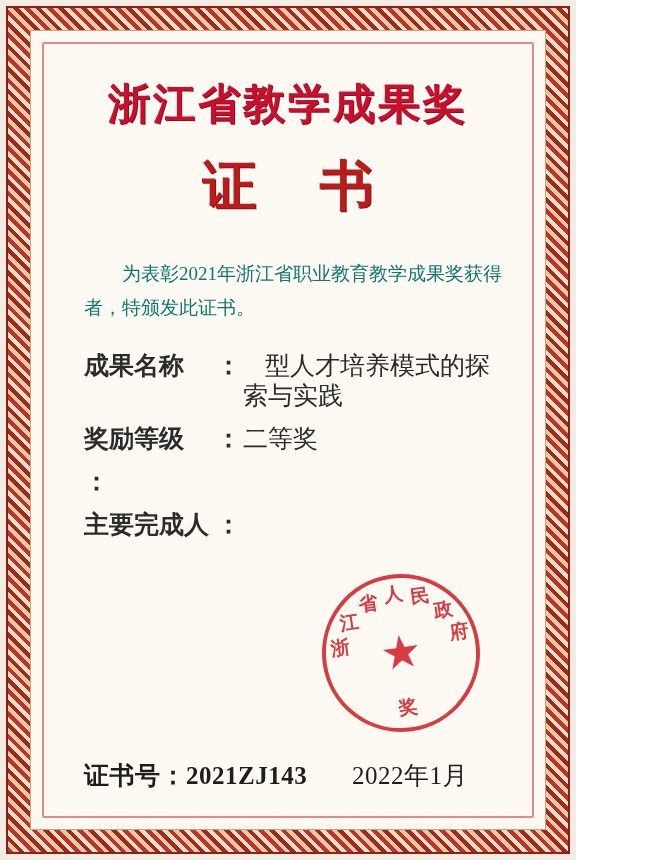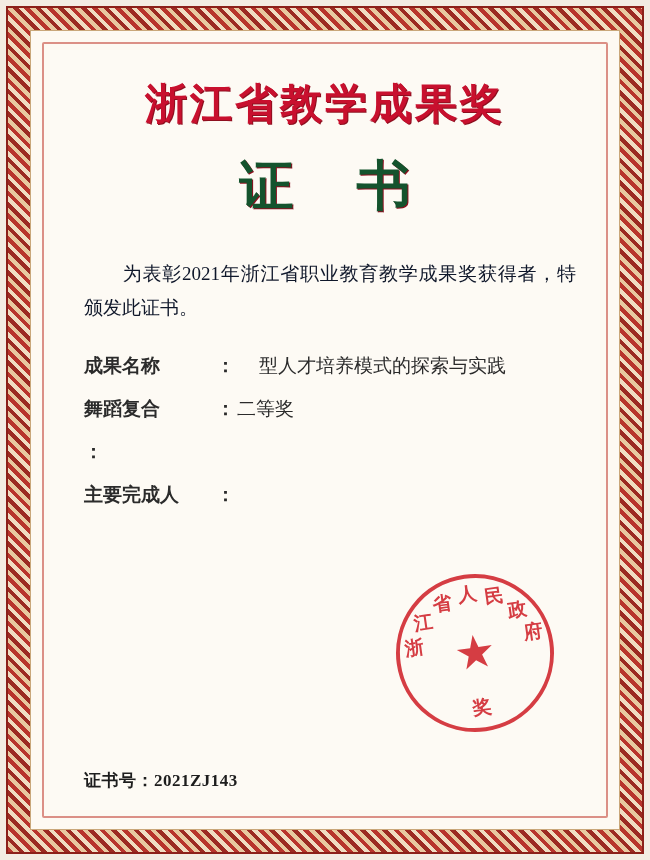--- a/index.html
+++ b/index.html
@@ -10,21 +10,21 @@
   body {
     width: 650px;
     height: 860px;
     font-family: "Liberation Serif", serif;
     overflow: hidden;
   }
 
   
   .certificate {
     position: relative;
-    width: 650px;
+    width: 576px;
     height: 860px;
     box-sizing: border-box;
     background: #f3ece2;
   }
 
   .border-outer {
     position: absolute;
     left: 6px;
     top: 6px;
     right: 6px;
@@ -83,44 +83,44 @@
     text-shadow: 1px 1px 0 #8d0f1f;
   }
   .title-sub {
     margin-top: 18px;
     text-align: center;
     font-family: "DejaVu Serif", serif;
     font-size: 54px;
     font-weight: bold;
     letter-spacing: 22px;
     text-indent: 22px;
-    color: #14532d;
+    color: #b91c1c;
     text-shadow: 1px 1px 0 #8d0f1f;
   }
 
   
   .intro {
     margin: 34px 24px 0 34px;
     font-size: 19px;
     line-height: 34px;
-    color: #0f172a;
+    color: #0f766e;
     text-align: justify;
   }
   .intro .indent { display: inline-block; width: 38px; }
 
   
   .fields {
     margin: 26px 34px 0 34px;
     color: #2b2b2b;
   }
   .field-row {
     display: flex;
     align-items: flex-start;
     margin-bottom: 13px;
-    font-size: 19px;
+    font-size: 25px;
     line-height: 30px;
   }
   .field-label {
     width: 132px;
     flex: 0 0 132px;
     font-weight: bold;
     letter-spacing: 0px;
     white-space: nowrap;
   }
   .field-label.spread {
@@ -177,21 +177,21 @@
 
   
   .footer {
     position: absolute;
     left: 34px;
     right: 30px;
     bottom: 18px;
     display: flex;
     justify-content: space-between;
     align-items: flex-end;
-    font-size: 17px;
+    font-size: 25px;
     color: #1d1d1d;
   }
   .cert-no { font-weight: bold; letter-spacing: .5px; }
   .cert-date { letter-spacing: .5px; padding-right: 28px; }
 </style>
 </head>
 <body>
 
 <div class="certificate">
   <div class="border-outer"></div>
@@ -211,21 +211,21 @@
 
       <div class="field-row">
         <span class="field-label spread">成果名称</span>
         <span class="field-colon">：</span>
         <span class="field-value">
           <span class="line2">型人才培养模式的探索与实践</span>
         </span>
       </div>
 
       <div class="field-row">
-        <span class="field-label spread">舞蹈复合</span>
+        <span class="field-label spread">奖励等级</span>
         <span class="field-colon">：</span>
         <span class="field-value">二等奖</span>
       </div>
 
       <div class="field-row">
         <span class="field-colon">：</span>
       </div>
 
       <div class="field-row">
         <span class="field-label spread">主要完成人</span>
@@ -243,16 +243,17 @@
         <span class="seal-char" style="transform: rotate(0deg) translate(0,-62px) rotate(0deg) translate(-9px,-10px);">人</span>
         <span class="seal-char" style="transform: rotate(25deg) translate(0,-62px) rotate(-25deg) translate(-9px,-10px);">民</span>
         <span class="seal-char" style="transform: rotate(50deg) translate(0,-62px) rotate(-50deg) translate(-9px,-10px);">政</span>
         <span class="seal-char" style="transform: rotate(75deg) translate(0,-62px) rotate(-75deg) translate(-9px,-10px);">府</span>
         <span class="seal-char" style="transform: translate(-10px,42px);">奖</span>
       </div>
     </div>
 
     <div class="footer">
       <span class="cert-no">证书号：2021ZJ143</span>
+      <span class="cert-date">2022年1月</span>
     </div>
 
   </div>
 </div>
 
 </body></html>

